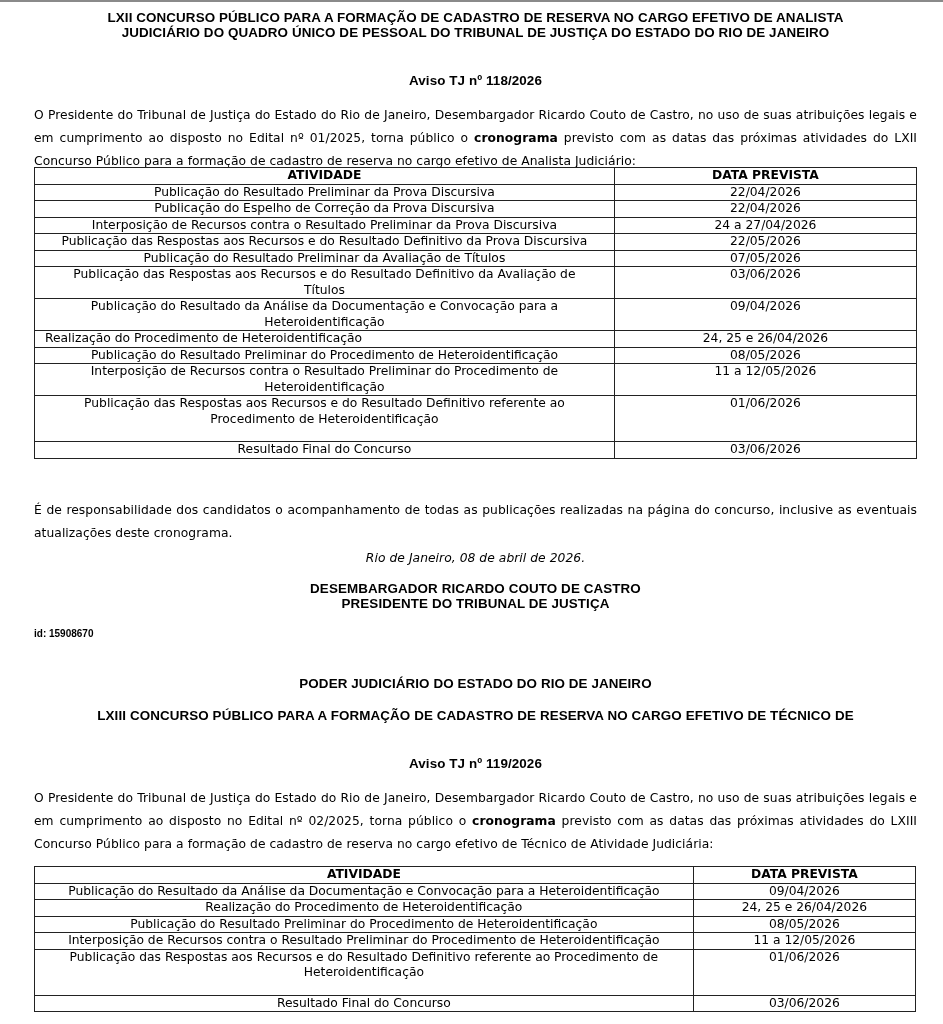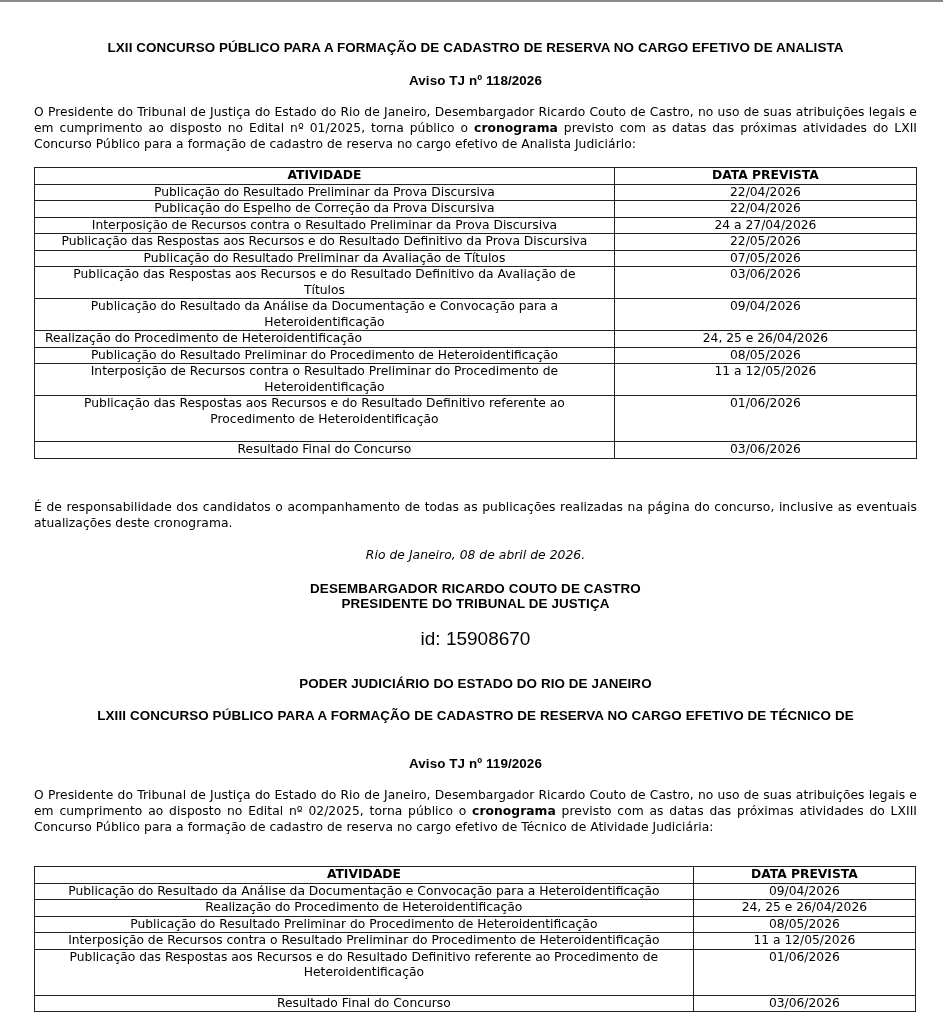--- a/index.html
+++ b/index.html
@@ -8,49 +8,50 @@
     color: #000;
     font-family: "DejaVu Sans", sans-serif;
   }
   .topline { position: absolute; left: 0; top: 0; width: 943px; height: 2px; background: #8a8a8a; }
   .page { position: absolute; left: 34px; top: 0; width: 883px; }
   .hd {
     font-family: "Liberation Sans", sans-serif; font-weight: bold;
     font-size: 13.4px; line-height: 15px; text-align: center; letter-spacing: 0.1px;
   }
   .para {
-    font-size: 12.3px; line-height: 16px; text-align: justify; letter-spacing: 0.05px;
+    font-size: 12.3px; line-height: 23px; text-align: justify; letter-spacing: 0.05px;
   }
   .para b { font-weight: bold; }
   .center { text-align: center; font-style: italic; }
   .abs { position: absolute; left: 0; width: 883px; }
   table.cron {
     position: absolute; border-collapse: collapse;
     font-size: 12.3px; line-height: 15.5px;
   }
   table.cron td, table.cron th {
     border: 1.5px solid #222; padding: 0 10px; vertical-align: top; text-align: center;
     font-weight: normal;
   }
   table.cron th { font-weight: bold; }
   table.cron td.left { text-align: left; }
   .r1 { height: 15px; }
   .r2 { height: 31px; }
   .r3 { height: 46px; }
-  .idline { font-family: "Liberation Sans", sans-serif; font-weight: normal; font-size: 19px; text-align: center; }
+  .idline { font-family: "Liberation Sans", sans-serif; font-weight: bold; font-size: 10px; }
 </style>
 </head>
 <body>
 
 <div class="topline"></div>
 
 <div class="page">
 
-  <div class="abs hd" style="top:10px;margin-top:30px;">
+  <div class="abs hd" style="top:10px;">
     <div>LXII CONCURSO PÚBLICO PARA A FORMAÇÃO DE CADASTRO DE RESERVA NO CARGO EFETIVO DE ANALISTA</div>
+    <div>JUDICIÁRIO DO QUADRO ÚNICO DE PESSOAL DO TRIBUNAL DE JUSTIÇA DO ESTADO DO RIO DE JANEIRO</div>
   </div>
 
   <div class="abs hd" style="top:73px;">Aviso TJ nº 118/2026</div>
 
   <div class="abs para" style="top:104px;">
     <span>O Presidente do Tribunal de Justiça do Estado do Rio de Janeiro, Desembargador Ricardo Couto de Castro, no uso de suas atribuições legais e em cumprimento ao disposto no Edital nº 01/2025, torna público o </span><b>cronograma</b><span> previsto com as datas das próximas atividades do LXII Concurso Público para a formação de cadastro de reserva no cargo efetivo de Analista Judiciário:</span>
   </div>
 
   <table class="cron" style="top:167px; left:0; width:883px;">
     <colgroup>

